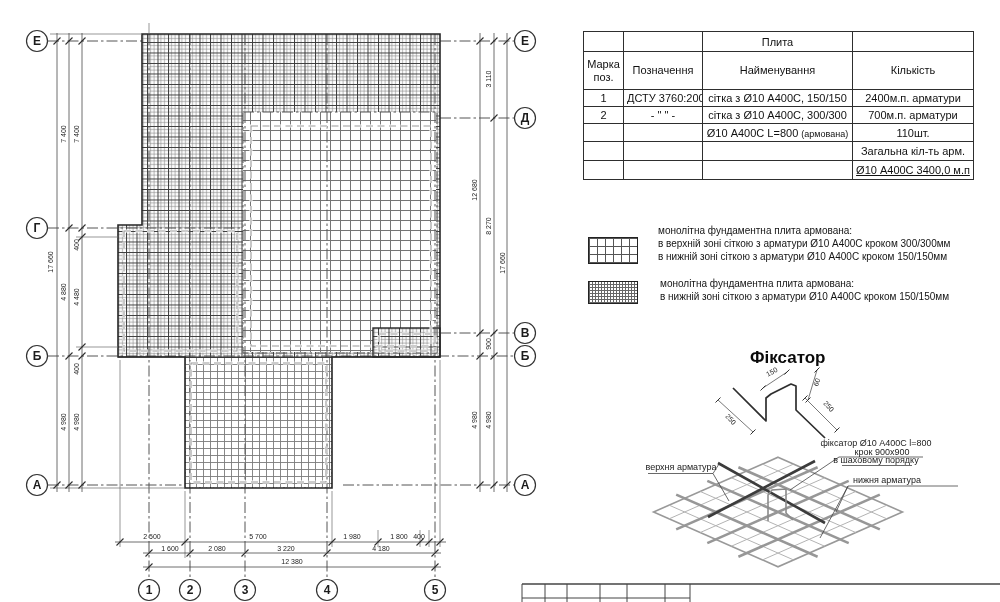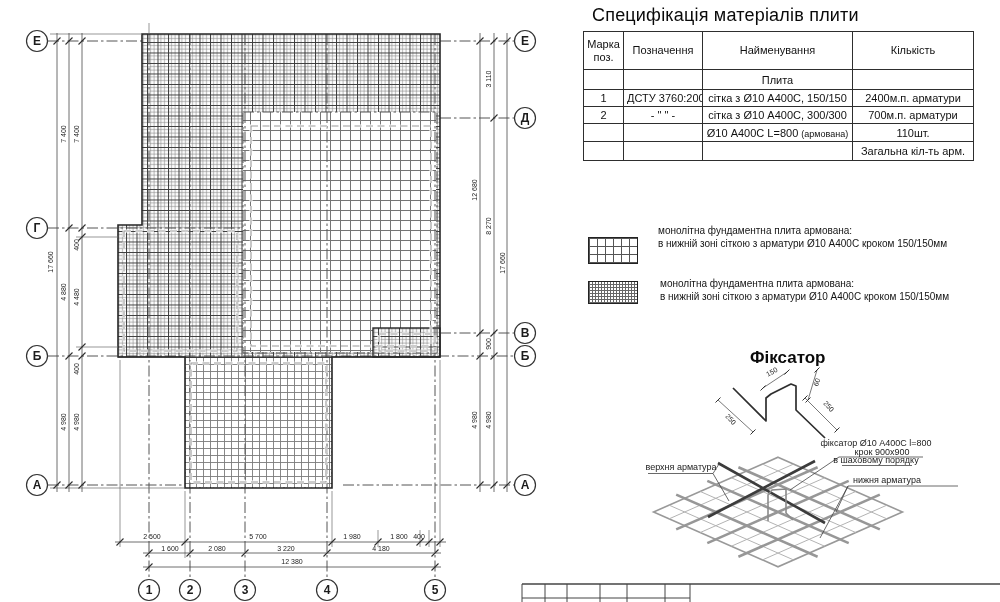--- a/index.html
+++ b/index.html
@@ -248,41 +248,40 @@
     </g>
   </g>
 
   <g stroke="#444" fill="none">
     <path d="M522 584H1000" stroke-width="1.5"></path>
     <path d="M522 598H690" stroke-width="1"></path>
     <path d="M522 584V602M545 584V602M567 584V602M600 584V602M627 584V602M665 584V602M690 584V602" stroke-width="1"></path>
   </g>
 </svg>
 
-<div class="abs spec-title">Специфікація матеріалів плити</div>
 
 <table class="spec">
   <colgroup>
         <col style="width:40px">
         <col style="width:79px">
         <col style="width:150px">
         <col style="width:121px">
       </colgroup>
   <tbody>
-        <tr style="height:38px">
+        <tr style="height:20px">
+    <td></td>
+    <td></td>
+    <td class="nm-ind">Плита</td>
+    <td></td>
+  </tr>
+  <tr style="height:38px">
     <th>Марка поз.</th>
     <th>Позначення</th>
     <th>Найменування</th>
     <th>Кількість</th>
-  </tr>
-  <tr style="height:20px">
-    <td></td>
-    <td></td>
-    <td class="nm-ind">Плита</td>
-    <td></td>
   </tr>
   <tr style="height:17px">
     <td>1</td>
     <td>ДСТУ 3760:2006</td>
     <td class="nm">сітка з Ø10 А400С, 150/150</td>
     <td>2400м.п. арматури</td>
   </tr>
   <tr style="height:17px">
     <td>2</td>
     <td>- " " -</td>
@@ -294,26 +293,33 @@
     <td></td>
     <td class="nm"><span>Ø10 А400С  L=800</span> <span class="note">(армована)</span></td>
     <td>110шт.</td>
   </tr>
   <tr style="height:19px">
     <td></td>
     <td></td>
     <td></td>
     <td>Загальна кіл-ть арм.</td>
   </tr>
+  <tr style="height:19px">
+    <td></td>
+    <td></td>
+    <td></td>
+    <td class="qty-total">Ø10 А400С  3400,0 м.п</td>
+  </tr>
 </tbody>
     </table>
 
 <div class="abs leg-sw sw-coarse" style="left:588px;top:237px;width:48px;height:25px"></div>
 <div class="abs leg-txt" style="left:658px;top:224px">
   <div>монолітна фундаментна плита армована:</div>
+  <div>в верхній зоні сіткою з арматури Ø10 А400С кроком 300/300мм</div>
   <div>в нижній зоні сіткою з арматури Ø10 А400С кроком 150/150мм</div>
 </div>
 
 <div class="abs leg-sw sw-fine" style="left:588px;top:281px;width:48px;height:21px"></div>
 <div class="abs leg-txt" style="left:660px;top:277px">
   <div>монолітна фундаментна плита армована:</div>
   <div>в нижній зоні сіткою з арматури Ø10 А400С кроком 150/150мм</div>
 </div>
 
 <div class="abs fix-title">Фіксатор</div>

